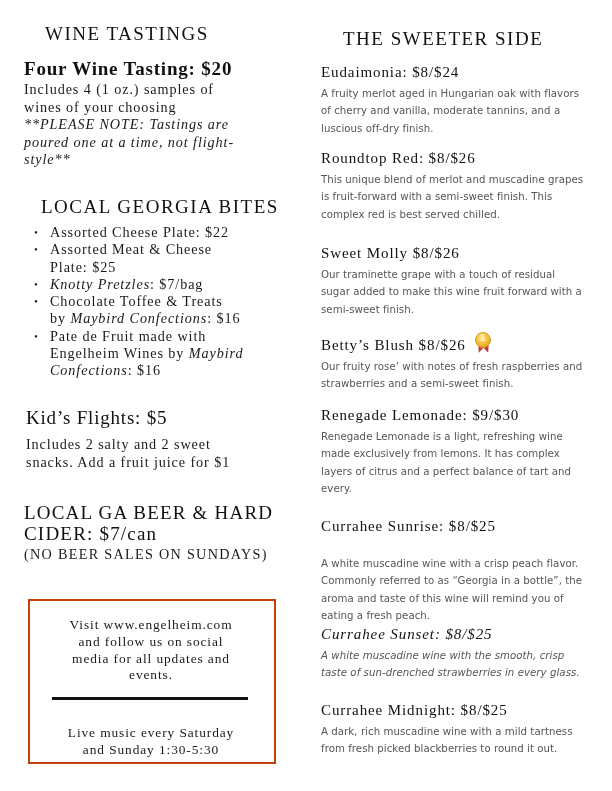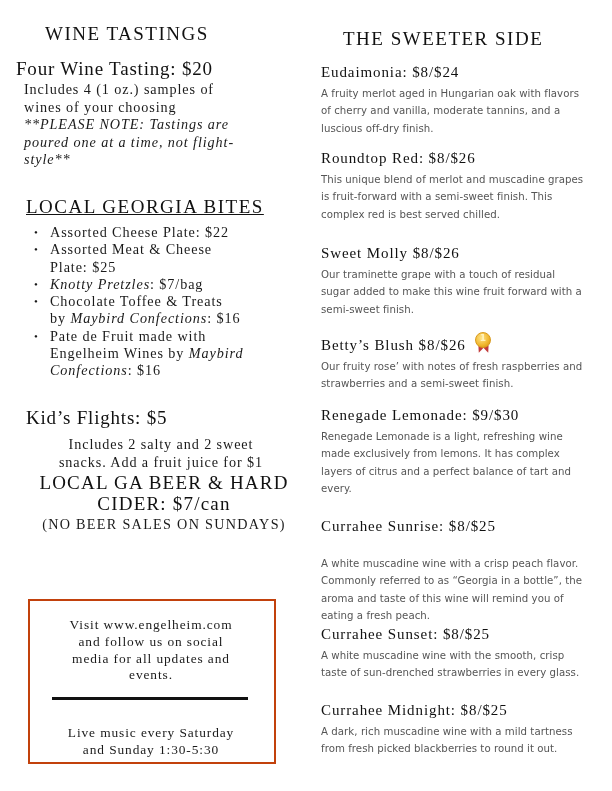--- a/index.html
+++ b/index.html
@@ -35,30 +35,30 @@
   .medal .ribbon-l { left: 3px; transform: rotate(20deg); }
   .medal .ribbon-r { left: 10px; transform: rotate(-20deg); }
 </style>
 </head>
 <body>
 
 <div>
 
   <div class="abs serif sec-title" style="left:45px; top:23px;">WINE TASTINGS</div>
 
-  <div class="abs serif item-title" style="left:16px; top:58px;">Four Wine Tasting: $20</div>
+  <div class="abs serif item-title" style="left:24px; top:58px;font-weight:bold;">Four Wine Tasting: $20</div>
   <div class="abs serif body-text" style="left:24px; top:81px; width:270px;">
     <div>Includes 4 (1 oz.) samples of</div>
     <div>wines of your choosing</div>
     <div class="italic">**PLEASE NOTE: Tastings are</div>
     <div class="italic">poured one at a time, not flight-</div>
     <div class="italic">style**</div>
   </div>
 
-  <div class="abs serif sec-title" style="left:26px; top:196px;text-decoration:underline;">LOCAL GEORGIA BITES</div>
+  <div class="abs serif sec-title" style="left:41px; top:196px;">LOCAL GEORGIA BITES</div>
 
   <ul class="abs serif bites" style="left:28px; top:224px; width:270px;">
     <li>
       <span class="bullet">•</span>
       <span>Assorted Cheese Plate: $22</span>
     </li>
     <li>
       <span class="bullet">•</span>
       <div>Assorted Meat &amp; Cheese</div>
       <div>Plate: $25</div>
@@ -74,26 +74,26 @@
     </li>
     <li>
       <span class="bullet">•</span>
       <div>Pate de Fruit made with</div>
       <div><span>Engelheim Wines by </span><span class="italic">Maybird</span></div>
       <div><span class="italic">Confections</span><span>: $16</span></div>
     </li>
   </ul>
 
   <div class="abs serif item-title" style="left:26px; top:407px;">Kid’s Flights: $5</div>
-  <div class="abs serif body-text" style="left:26px; top:436px; width:270px;text-align:center;">
+  <div class="abs serif body-text" style="left:26px; top:436px; width:270px;">
     <div>Includes 2 salty and 2 sweet</div>
     <div>snacks. Add a fruit juice for $1</div>
   </div>
 
-  <div class="abs serif" style="left:24px; top:472px; width:280px;text-align:center;">
+  <div class="abs serif" style="left:24px; top:502px; width:280px;">
     <div class="item-title" style="line-height:21px; letter-spacing:1.2px;">LOCAL GA BEER &amp; HARD</div>
     <div class="item-title" style="line-height:21px; letter-spacing:1.2px;">CIDER: $7/can</div>
     <div style="font-size:14.2px; letter-spacing:1.3px; line-height:20px; white-space:nowrap;">(NO BEER SALES ON SUNDAYS)</div>
   </div>
 
   <div class="abs info-box" style="left:28px; top:599px; width:248px; height:165px;">
     <div class="abs serif box-text" style="left:0; top:16px; width:242px;">
       <div>Visit www.engelheim.com</div>
       <div>and follow us on social</div>
       <div>media for all updates and</div>
@@ -165,21 +165,21 @@
   <div class="abs" style="left:321px; top:518px; width:290px;">
     <div class="serif wine-name">Currahee Sunrise: $8/$25</div>
     <div class="wine-desc" style="margin-top:20px;">
       <div>A white muscadine wine with a crisp peach flavor.</div>
       <div>Commonly referred to as “Georgia in a bottle”, the</div>
       <div>aroma and taste of this wine will remind you of</div>
       <div>eating a fresh peach.</div>
     </div>
   </div>
 
-  <div class="abs" style="left:321px; top:626px; width:285px;">
+  <div class="abs" style="left:321px; top:626px; width:285px;font-style:italic;">
     <div class="serif wine-name">Currahee Sunset: $8/$25</div>
     <div class="wine-desc" style="margin-top:4px;">
       <div>A white muscadine wine with the smooth, crisp</div>
       <div>taste of sun-drenched strawberries in every glass.</div>
     </div>
   </div>
 
   <div class="abs" style="left:321px; top:702px; width:285px;">
     <div class="serif wine-name">Currahee Midnight: $8/$25</div>
     <div class="wine-desc" style="margin-top:4px;">

